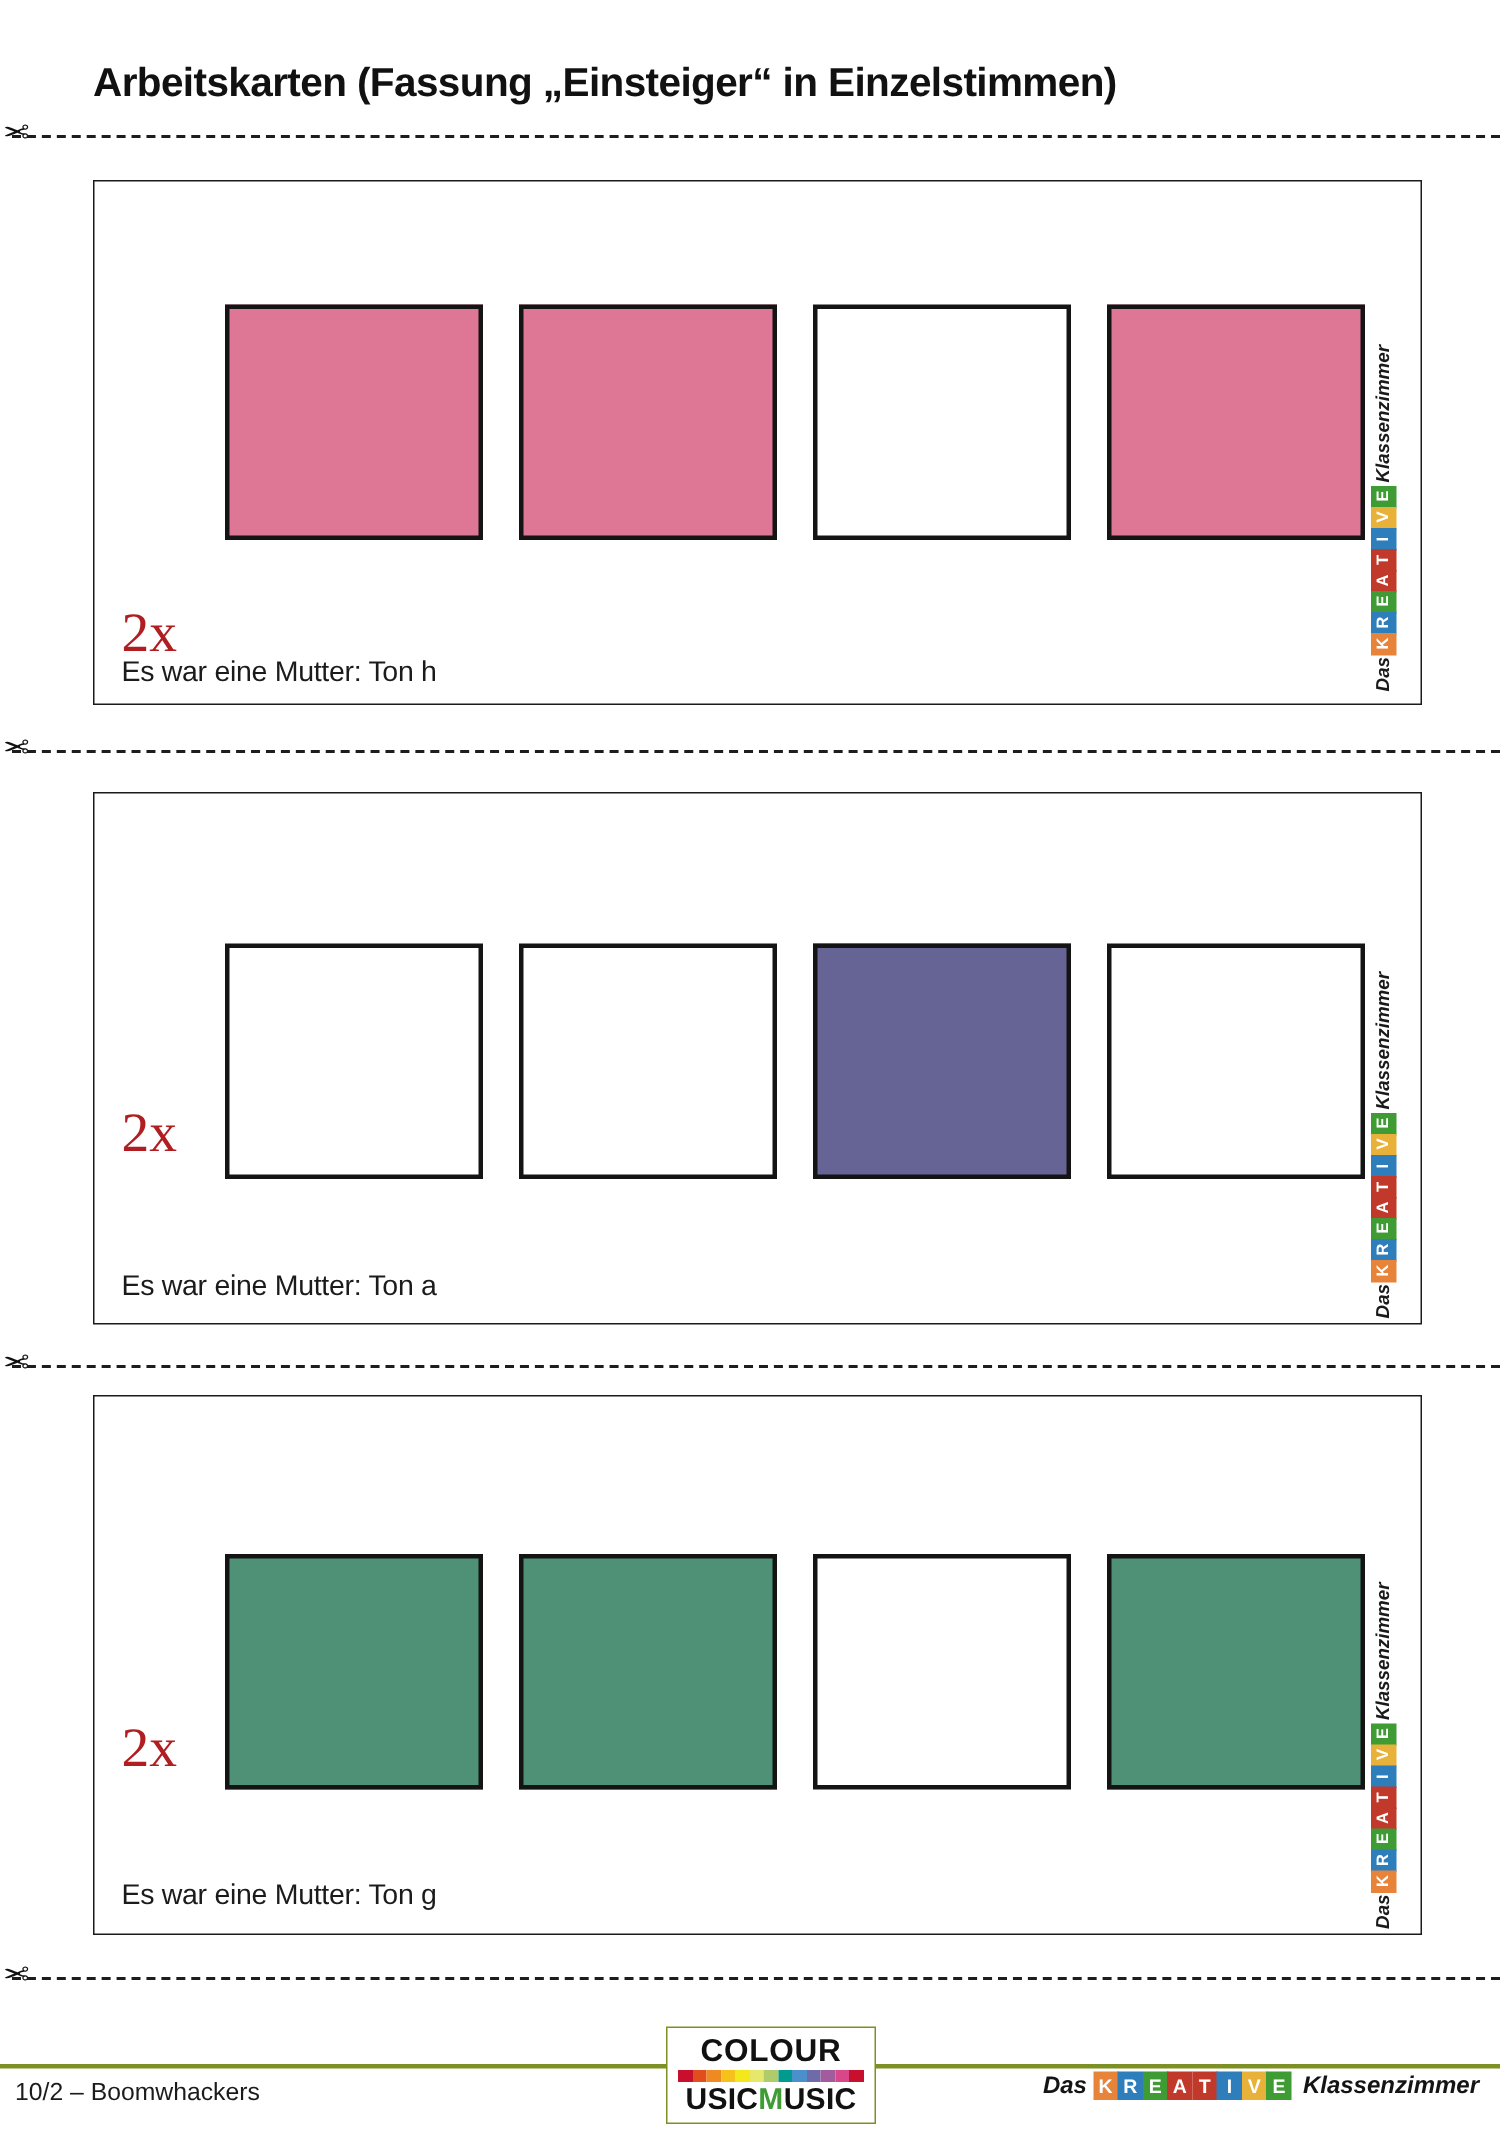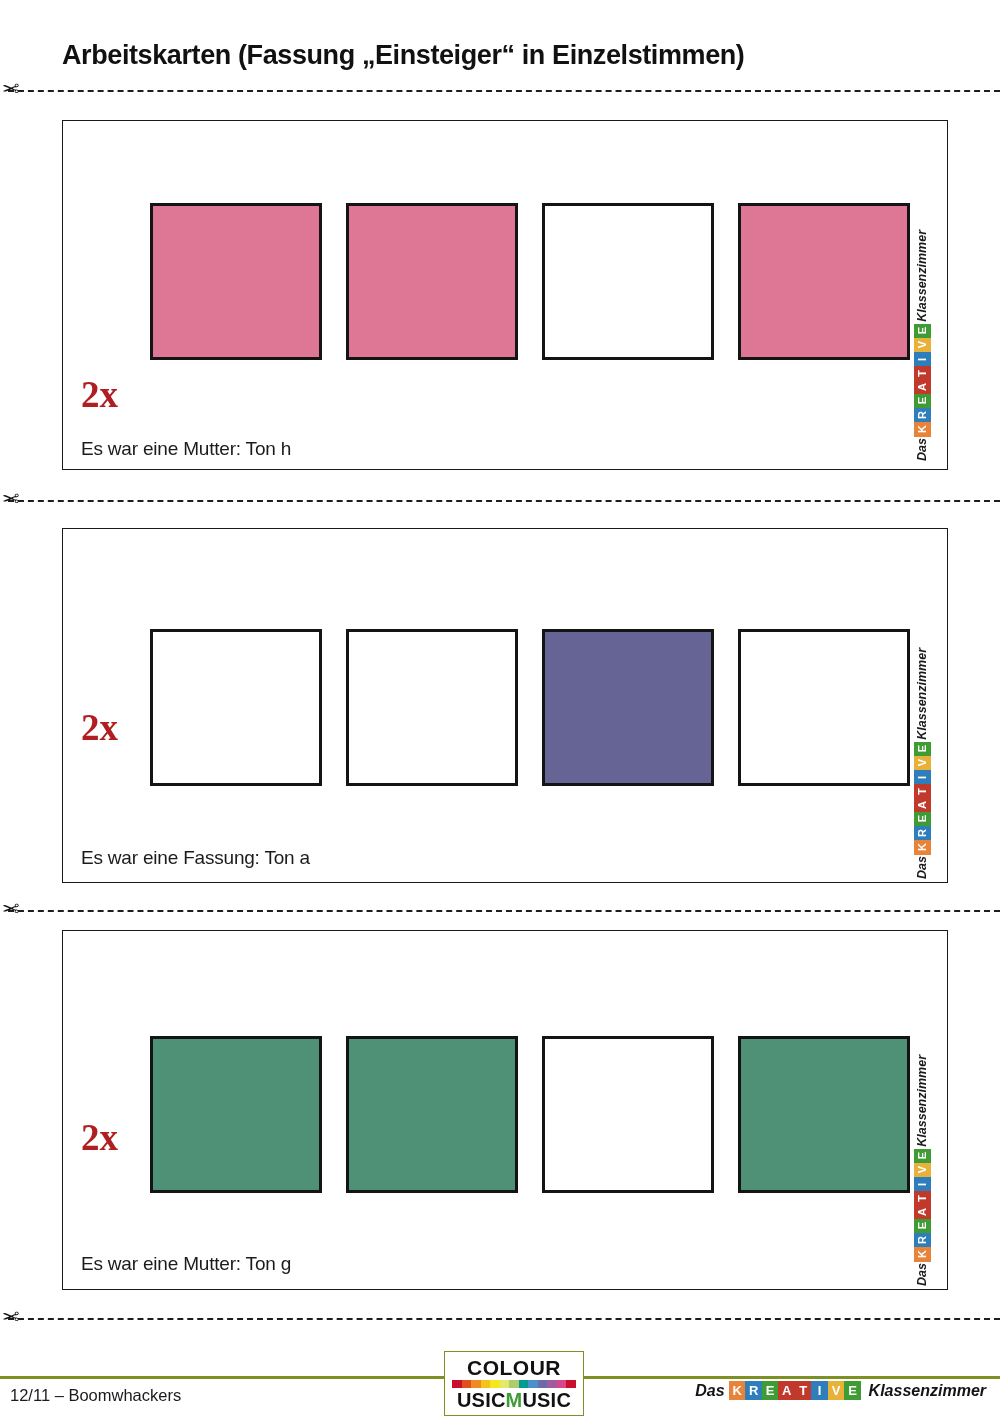--- a/index.html
+++ b/index.html
@@ -63,24 +63,25 @@
   }
   .card-inner {
     position: relative;
     height: 100%;
     width: 100%;
   }
   .repeat-label {
     position: absolute;
     left: 18px;
     font-family: "Liberation Serif", serif;
-    font-weight: bold;
+    font-weight: normal;
     font-size: 37px;
     color: #b01e22;
     line-height: 1;
+    margin-top: 28px;
   }
   .squares {
     position: absolute;
     display: flex;
     gap: 24px;
   }
   .note-square {
     width: 172px;
     height: 157px;
     border: 3px solid #141414;
@@ -296,21 +297,21 @@
 
 <div class="card" style="top:528px; height:355px">
   <div class="card-inner">
     <div class="repeat-label" style="top:180px">2x</div>
     <div class="squares" style="left:87px; top:100px">
       <div class="note-square" style="background:#FFFFFF"></div>
       <div class="note-square" style="background:#FFFFFF"></div>
       <div class="note-square" style="background:#666395"></div>
       <div class="note-square" style="background:#FFFFFF"></div>
     </div>
-    <div class="caption" style="top:318px">Es war eine Fassung: Ton a</div>
+    <div class="caption" style="top:318px">Es war eine Mutter: Ton a</div>
     <div class="brand-vert" style="top:160px; height:190px">
       <div class="vtext">Klassenzimmer</div>
       <div class="blocks">
         <div class="blk" style="background:#E8833A">
             <span>K</span>
           </div>
         <div class="blk" style="background:#2E7EBB">
             <span>R</span>
           </div>
         <div class="blk" style="background:#3F9C35">
@@ -384,21 +385,21 @@
     </div>
   </div>
 </div>
 
 <div class="cut-line" style="top:1308px">
   <span class="scissors">✂</span>
   <span class="dash"></span>
 </div>
 
 <div class="footer-rule"></div>
-<div class="footer-left">12/11 – Boomwhackers</div>
+<div class="footer-left">10/2 – Boomwhackers</div>
 
 <div class="cym-logo">
   <div class="cym-top">COLOUR</div>
   <div class="cym-stripe">
     <i style="background:#C8102E"></i>
     <i style="background:#E04E1B"></i>
     <i style="background:#EF8A22"></i>
     <i style="background:#F5C21B"></i>
     <i style="background:#F3E81C"></i>
     <i style="background:#E6E86B"></i>

